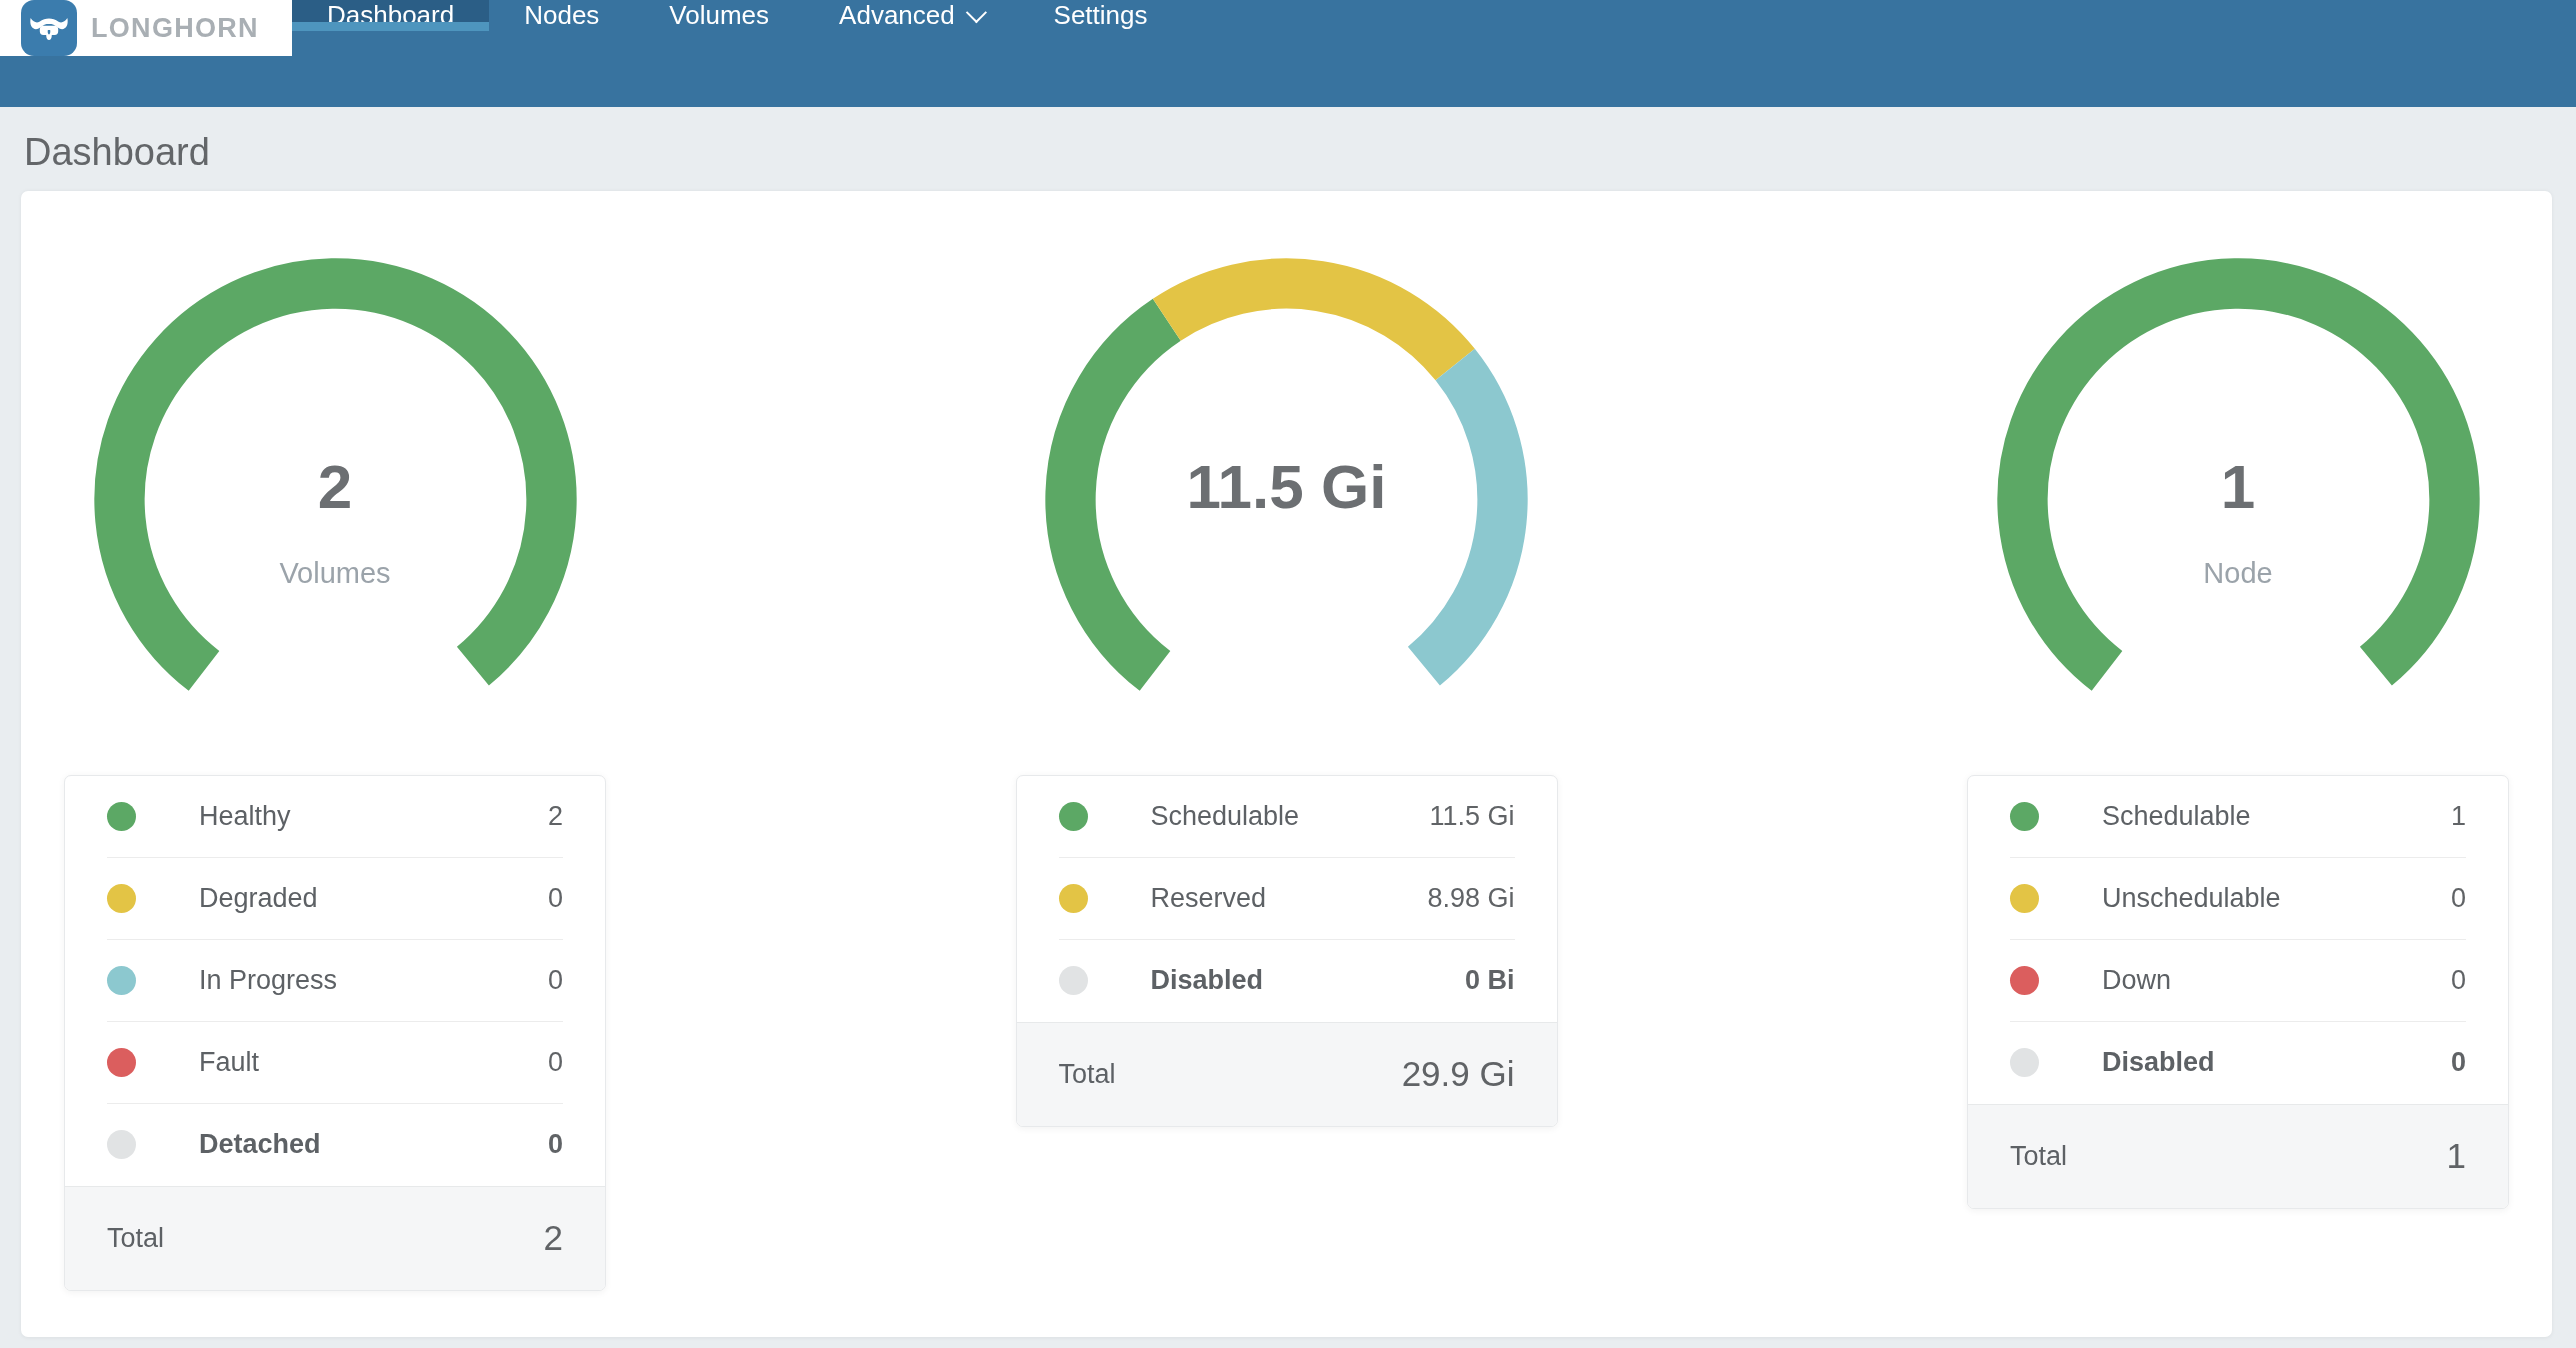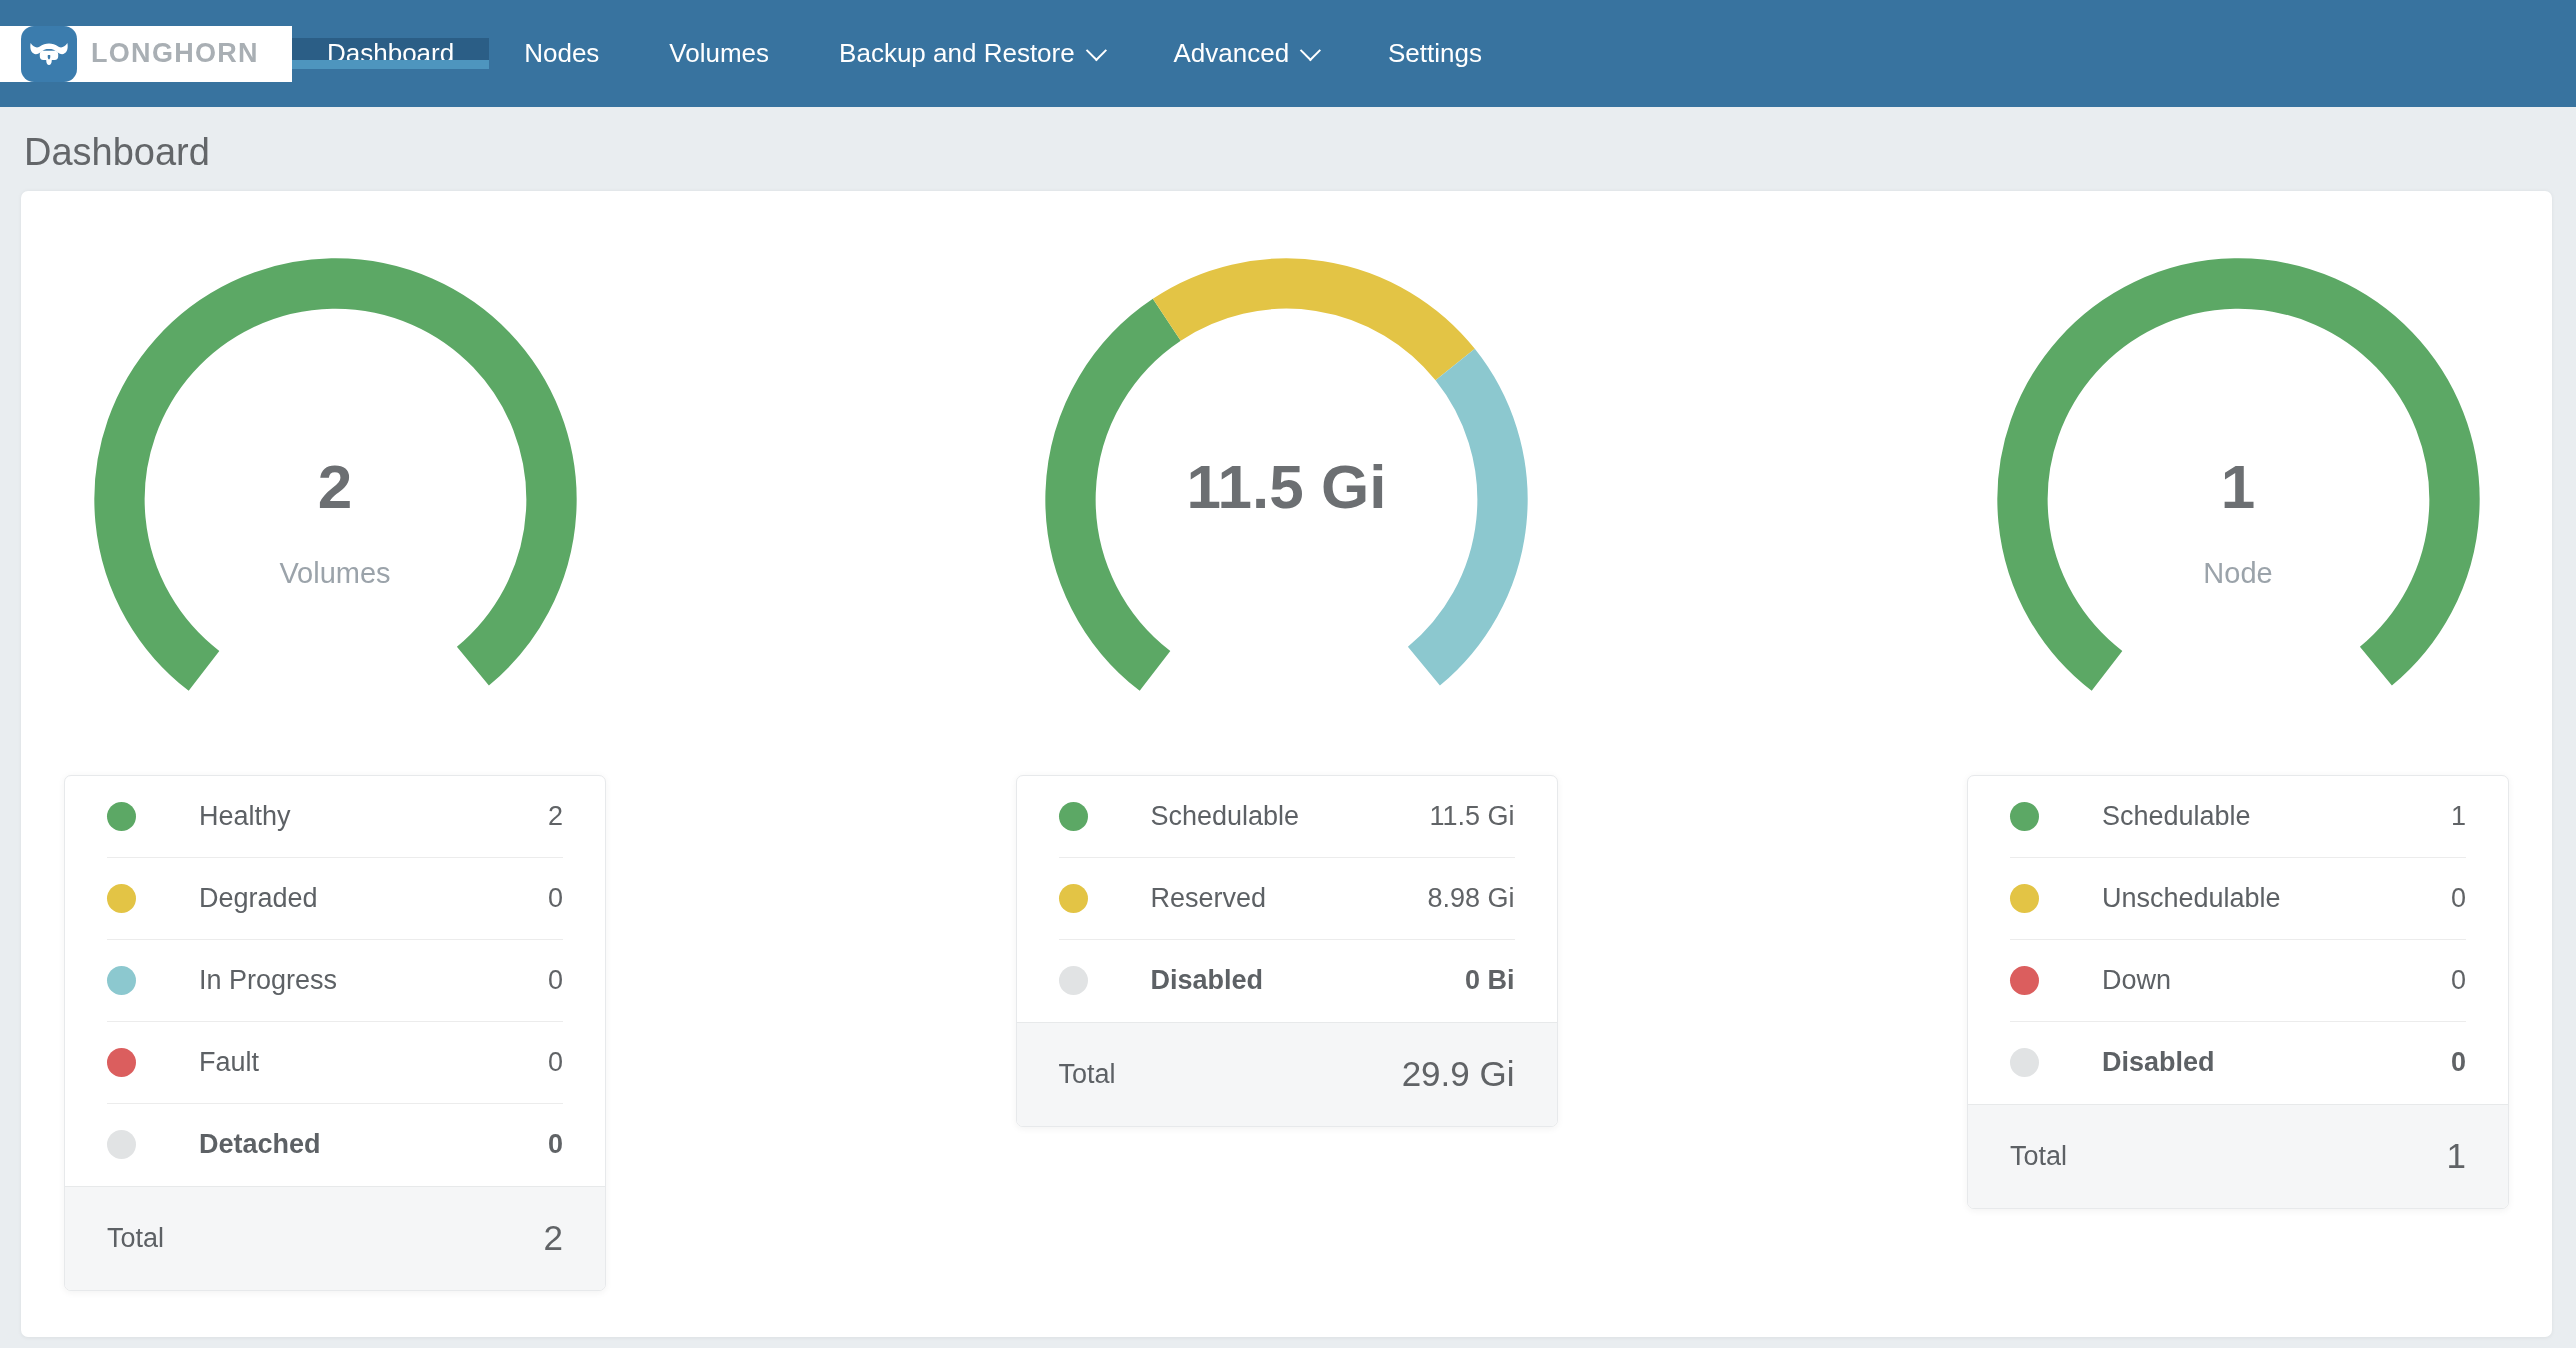--- a/index.html
+++ b/index.html
@@ -6,21 +6,21 @@
   html,body { width:2576px; height:1349px; overflow:hidden; }
   body {
     font-family:"Liberation Sans", sans-serif;
     background:#E9EDF0;
     -webkit-font-smoothing:antialiased;
   }
 
   
   .navbar {
     height:107px; background:#38739F;
-    display:flex; align-items:center;
+    display:flex; align-items:flex-start;
   }
   .brand {
     width:292px; background:#FFFFFF;
     display:flex; align-items:center; padding-left:21px;
     cursor:pointer; flex:none;
   }
   .brand-icon {
     width:56px; height:56px; border-radius:13px;
     background:#3B7CAD; display:flex; align-items:center; justify-content:center;
     flex:none;
@@ -117,24 +117,20 @@
     <li class="nav-item active">
       <span>Dashboard</span>
     </li>
     <li class="nav-item">
       <span>Nodes</span>
     </li>
     <li class="nav-item">
       <span>Volumes</span>
     </li>
     <li class="nav-item">
-      <span>Backup and Restore</span>
-      <span class="caret"></span>
-    </li>
-    <li class="nav-item">
       <span>Advanced</span>
       <span class="caret"></span>
     </li>
     <li class="nav-item">
       <span>Settings</span>
     </li>
   </ul>
 </nav>
 
 <h1 class="page-title">Dashboard</h1>

